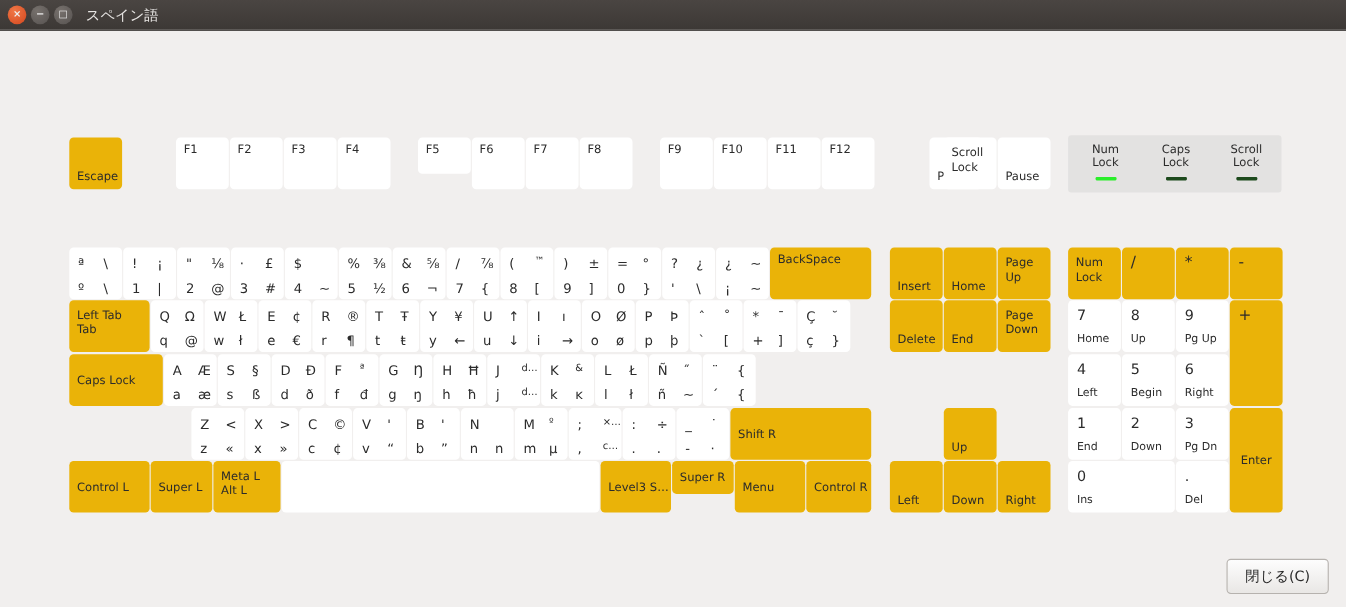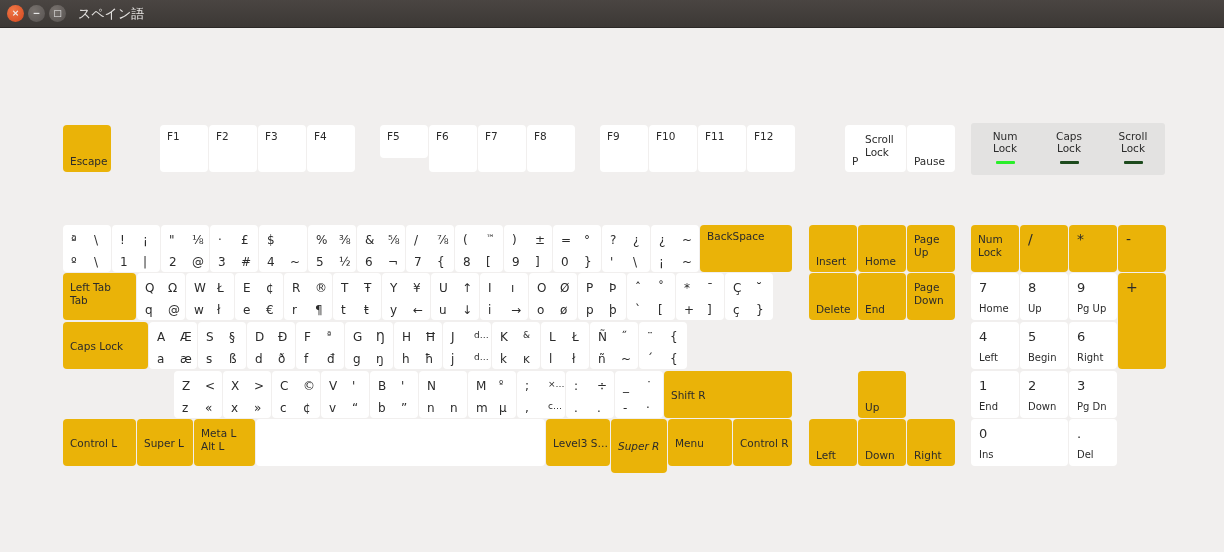--- a/index.html
+++ b/index.html
@@ -500,21 +500,21 @@
       <div>Meta L</div>
       <div>Alt L</div>
     </div>
   </div>
   <div class="key" style="left:256px; top:391px; width:289px; height:47px;">
     <span class="lbl-ctr"></span>
   </div>
   <div class="key gray" style="left:546px; top:391px; width:64px; height:47px;">
     <span class="lbl-ctr" style="text-align:left; padding-left:7px;">Level3 S…</span>
   </div>
-  <div class="key gray" style="left:611px; top:391px; width:56px; height:54px;font-style:italic;">
+  <div class="key gray" style="left:611px; top:391px; width:56px; height:30px;">
     <span class="lbl-ctr" style="text-align:left; padding-left:7px;">Super R</span>
   </div>
   <div class="key gray" style="left:668px; top:391px; width:64px; height:47px;">
     <span class="lbl-ctr" style="text-align:left; padding-left:7px;">Menu</span>
   </div>
   <div class="key gray" style="left:733px; top:391px; width:59px; height:47px;">
     <span class="lbl-ctr" style="text-align:left; padding-left:7px;">Control R</span>
   </div>
 
   <div class="key gray" style="left:809px; top:197px; width:48px; height:47px;text-decoration:underline;">
@@ -605,24 +605,30 @@
     <span class="np-fn">End</span>
   </div>
   <div class="key" style="left:1020px; top:343px; width:48px; height:47px;">
     <span class="np-num">2</span>
     <span class="np-fn">Down</span>
   </div>
   <div class="key" style="left:1069px; top:343px; width:48px; height:47px;">
     <span class="np-num">3</span>
     <span class="np-fn">Pg Dn</span>
   </div>
+  <div class="key gray" style="left:1118px; top:343px; width:48px; height:95px;">
+    <span class="lbl-ctr">Enter</span>
+  </div>
 
   <div class="key" style="left:971px; top:391px; width:97px; height:47px;">
     <span class="np-num">0</span>
     <span class="np-fn">Ins</span>
   </div>
   <div class="key" style="left:1069px; top:391px; width:48px; height:47px;">
     <span class="np-num">.</span>
     <span class="np-fn">Del</span>
   </div>
 
+  <div id="footer">
+    <button id="closebtn">閉じる(C)</button>
+  </div>
 
 </div>
 
 </body></html>

